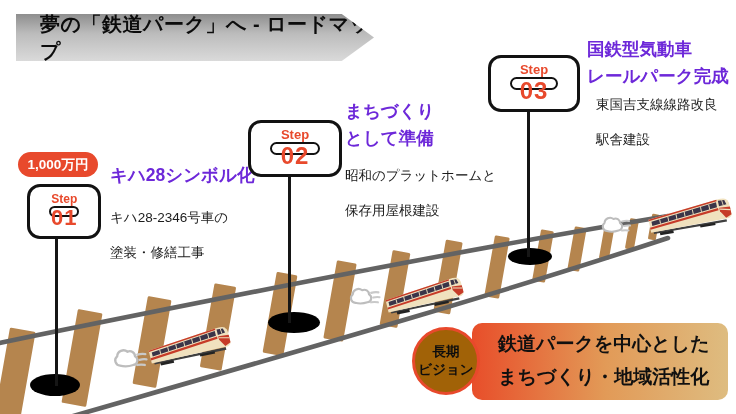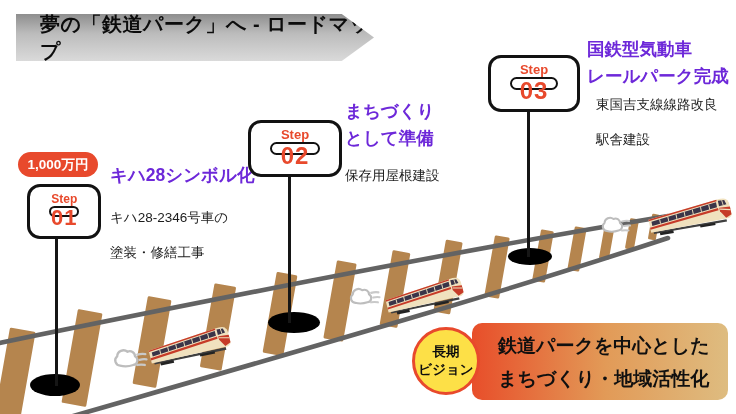--- a/index.html
+++ b/index.html
@@ -51,23 +51,23 @@
   .step-details .detail-line{margin-bottom:17px;}
   #details1{left:110px;top:209px;}
   #details2{left:345px;top:167px;}
   #details3{left:596px;top:96px;}
 
   
   .vision-banner{
     left:472px;top:323px;width:256px;height:77px;border-radius:10px;
     background:linear-gradient(90deg,#E84E2A 0%,#E29A57 52%,#DEBC80 100%);
   }
-  .vision-text{left:498px;top:329px;font-size:19px;font-weight:700;color:#101010;line-height:33px;white-space:nowrap;}
+  .vision-text{left:498px;top:329px;font-size:19px;font-weight:700;color:#101010;line-height:33px;white-space:nowrap;font-family:Liberation Mono, monospace;}
   .vision-circle{
-    left:412px;top:327px;width:68px;height:68px;border-radius:50%;background:#fde047;
+    left:412px;top:327px;width:68px;height:68px;border-radius:50%;background:#a16207;
     border:3.5px solid #E8492C;box-sizing:border-box;
     display:flex;flex-direction:column;align-items:center;justify-content:center;
     font-size:13.5px;font-weight:700;line-height:1.35;color:#0d0d0d;text-align:center;
   }
 
   svg.track{left:0;top:0;}
 </style>
 </head>
 <body>
 
@@ -182,20 +182,21 @@
     <div class="sign-inner">
       <div class="step-word">Step</div>
       <div class="step-num">02</div>
     </div>
   </div>
   <div class="abs step-title" id="title2">
     <div>まちづくり</div>
     <div>として準備</div>
   </div>
   <div class="abs step-details" id="details2">
+    <div class="detail-line">昭和のプラットホームと</div>
     <div class="detail-line">保存用屋根建設</div>
   </div>
 
   <div class="abs sign" id="sign3">
     <div class="sign-inner">
       <div class="step-word">Step</div>
       <div class="step-num">03</div>
     </div>
   </div>
   <div class="abs step-title" id="title3">

